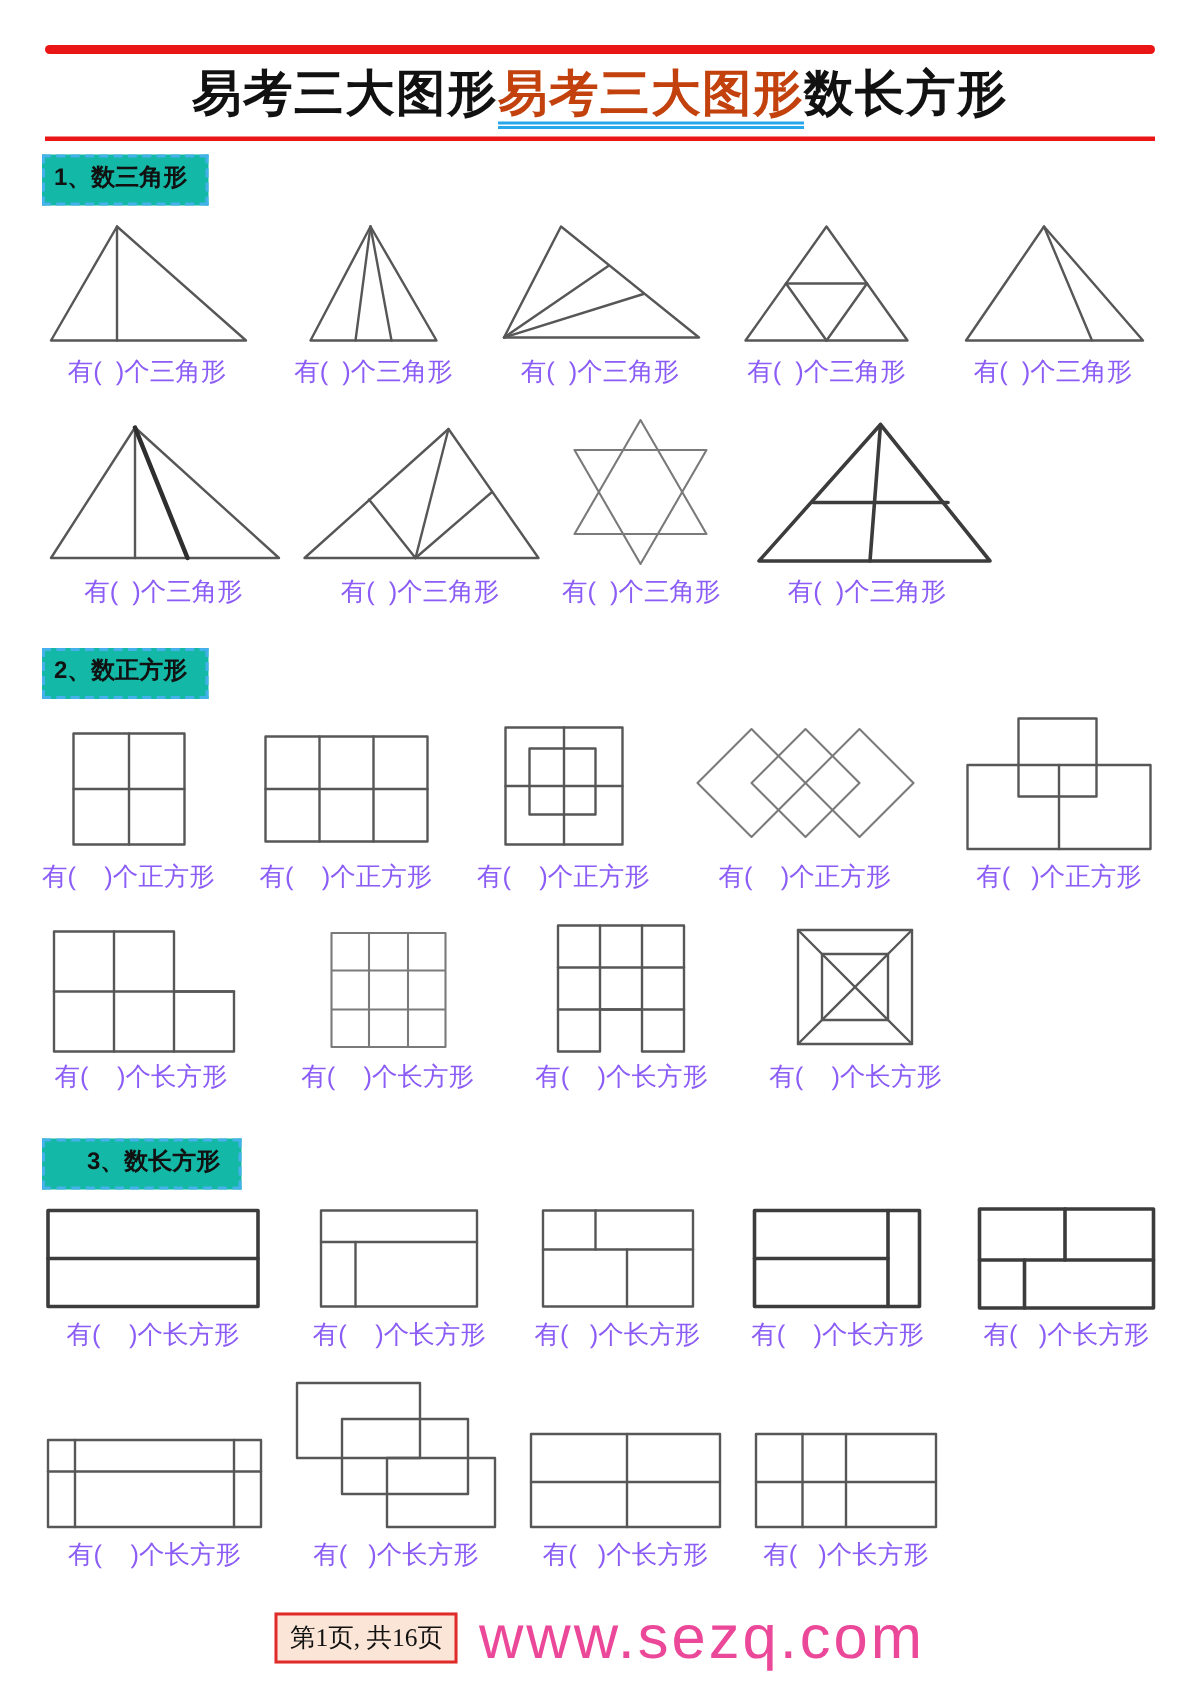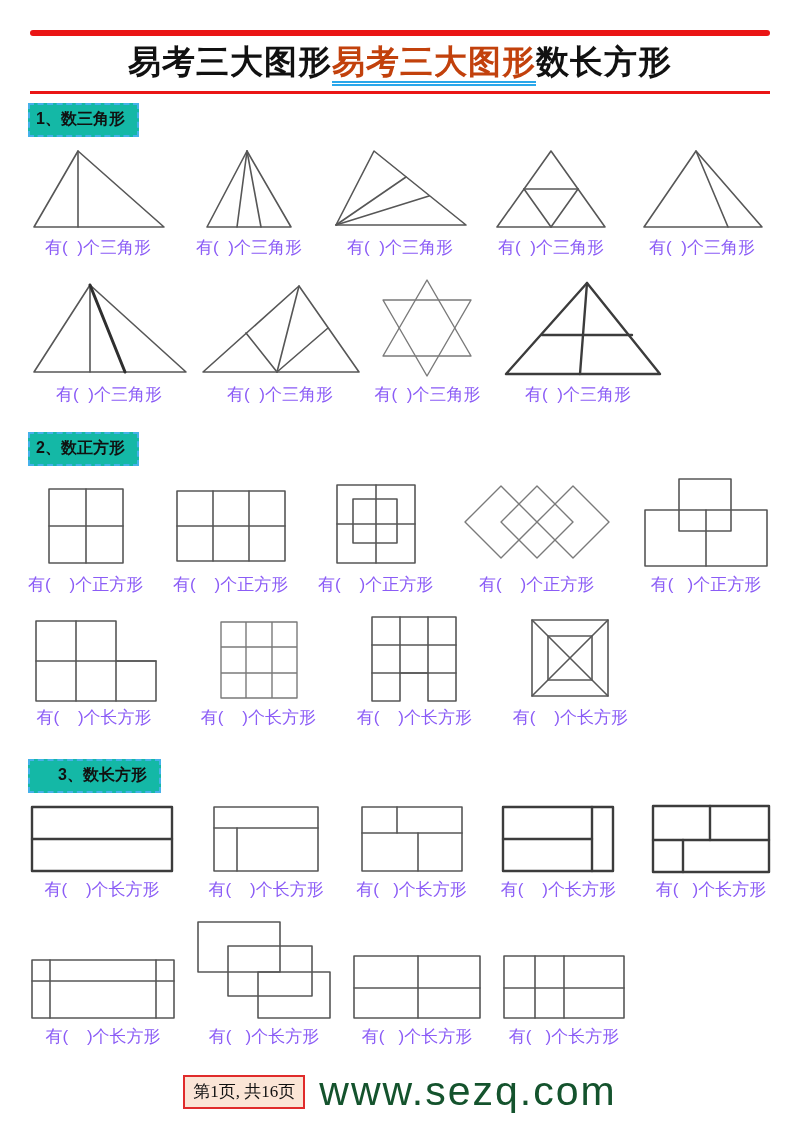--- a/index.html
+++ b/index.html
@@ -41,21 +41,21 @@
   svg .sl{stroke:#7a7a7a;stroke-width:1.4;fill:none;stroke-linejoin:round;}
   .footer{
     position:absolute;left:0;bottom:16px;width:800px;
     display:flex;align-items:center;justify-content:center;gap:14px;
   }
   .page-box{
     border:2px solid #e02b2b;background:#fbe5d6;color:#111;
     font-family:"Liberation Serif",serif;font-size:17px;padding:3px 8px 4px 8px;
   }
   .watermark{
-    color:#14532d;font-size:41px;letter-spacing:2px;font-family:"Liberation Sans",sans-serif;
+    color:#ec4899;font-size:41px;letter-spacing:2px;font-family:"Liberation Sans",sans-serif;
   }
 </style>
 </head>
 <body>
 
 <div class="page">
 
   <div class="topline"></div>
 
   <div class="title"><span>易考三大图形</span><span class="hl">易考三大图形</span><span>数长方形</span></div>

